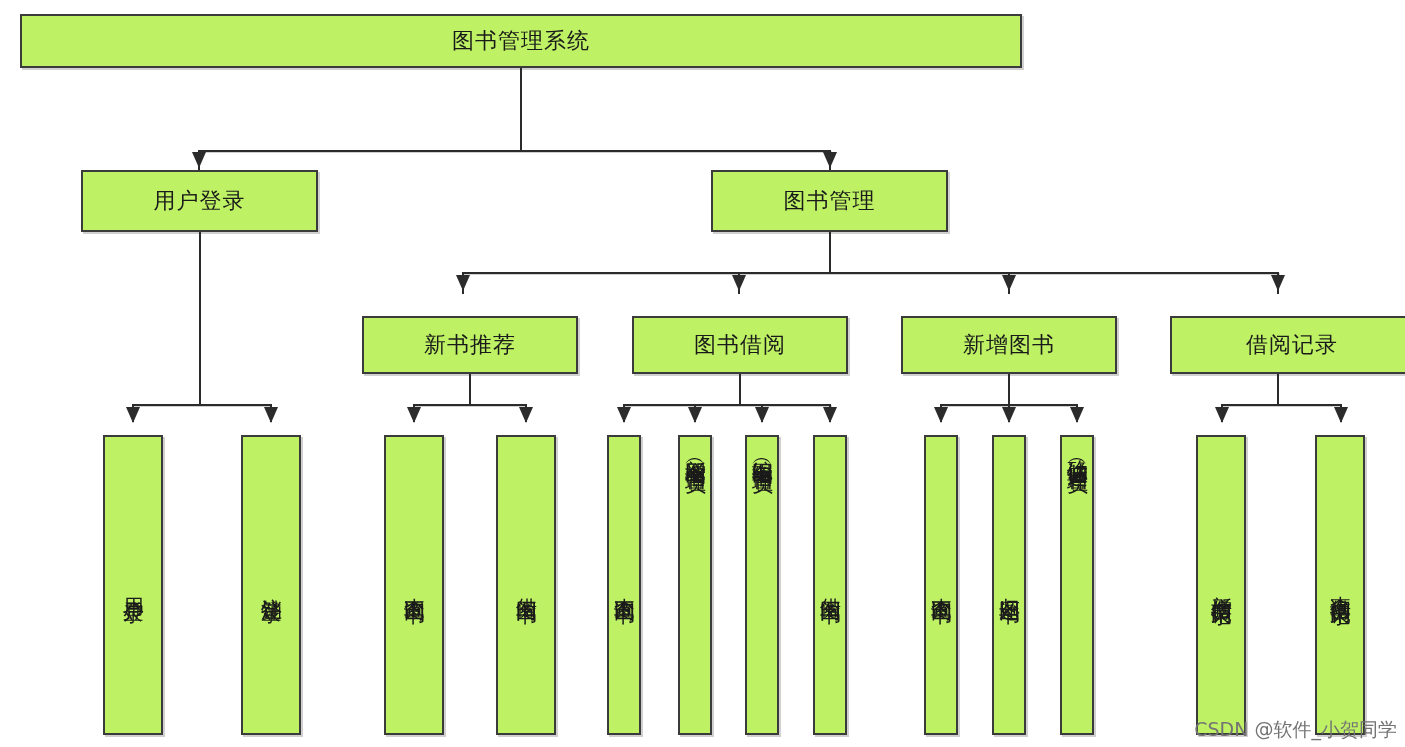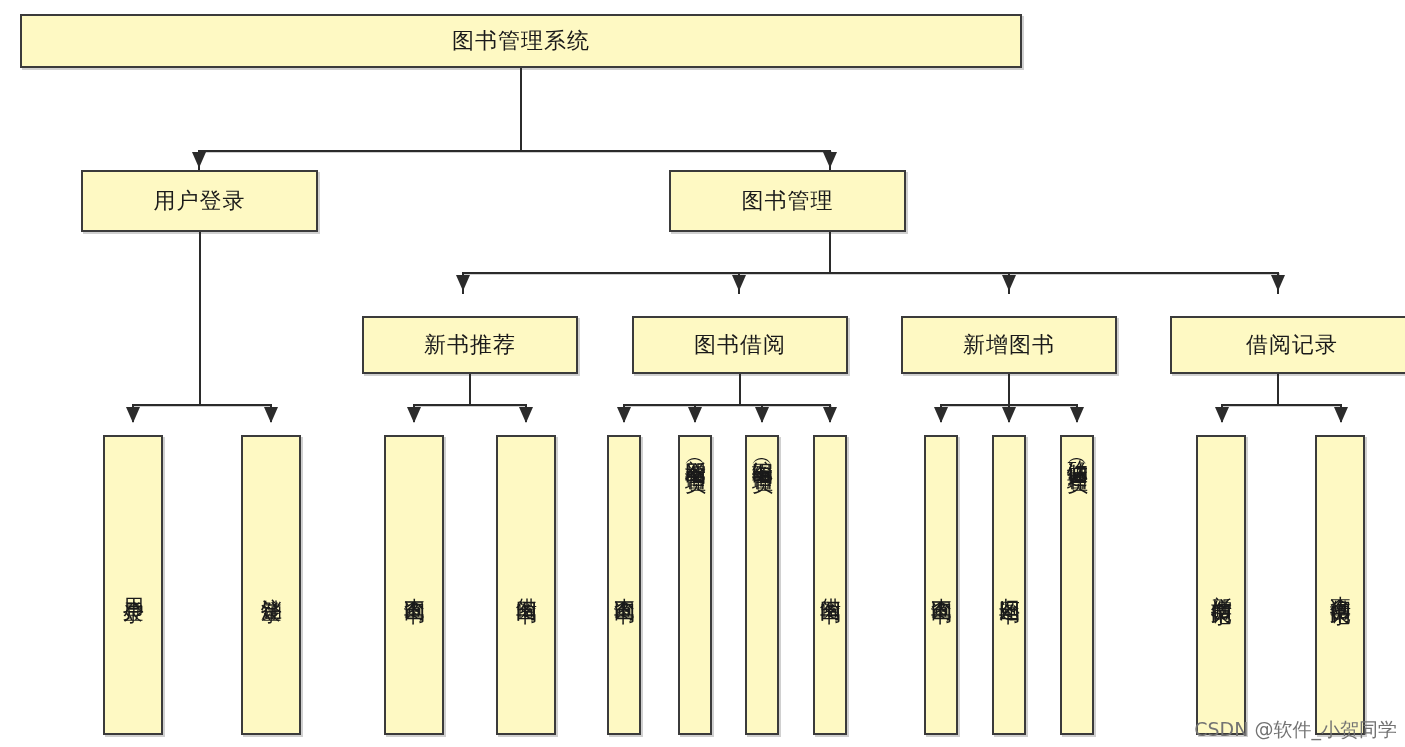--- a/index.html
+++ b/index.html
@@ -13,21 +13,21 @@
     width: 1405px;
     height: 747px;
     background: #ffffff;
     font-family: "DejaVu Sans", "Liberation Sans", sans-serif;
     overflow: hidden;
   }
   
   .node {
     position: absolute;
     box-sizing: border-box;
-    background: #fef9c3;
+    background: #bef264;
     border: 2.5px solid #3b3b3b;
     box-shadow: 2px 2px 0 rgba(150,150,150,0.45);
     display: flex;
     align-items: center;
     justify-content: center;
     color: #1a1a1a;
   }
   .node.horiz {
     font-size: 22px;
     letter-spacing: 1px;
@@ -93,21 +93,21 @@
   <div class="hline" style="left:199px; top:150px; width:632px;"></div>
 
   <div class="vline" style="left:198px; top:150px; height:22px;"></div>
   <div class="arrow" style="left:192px; top:152px;"></div>
   <div class="vline" style="left:829px; top:150px; height:22px;"></div>
   <div class="arrow" style="left:823px; top:152px;"></div>
 
   <div class="node horiz" style="left:81px; top:170px; width:237px; height:62px;">
     <span>用户登录</span>
   </div>
-  <div class="node horiz" style="left:669px; top:170px; width:237px; height:62px;">
+  <div class="node horiz" style="left:711px; top:170px; width:237px; height:62px;">
     <span>图书管理</span>
   </div>
 
   <div class="vline" style="left:199px; top:232px; height:173px;"></div>
   <div class="hline" style="left:133px; top:404px; width:137px;"></div>
   <div class="vline" style="left:132px; top:404px; height:18px;"></div>
   <div class="arrow" style="left:126px; top:407px;"></div>
   <div class="vline" style="left:270px; top:404px; height:18px;"></div>
   <div class="arrow" style="left:264px; top:407px;"></div>
 

